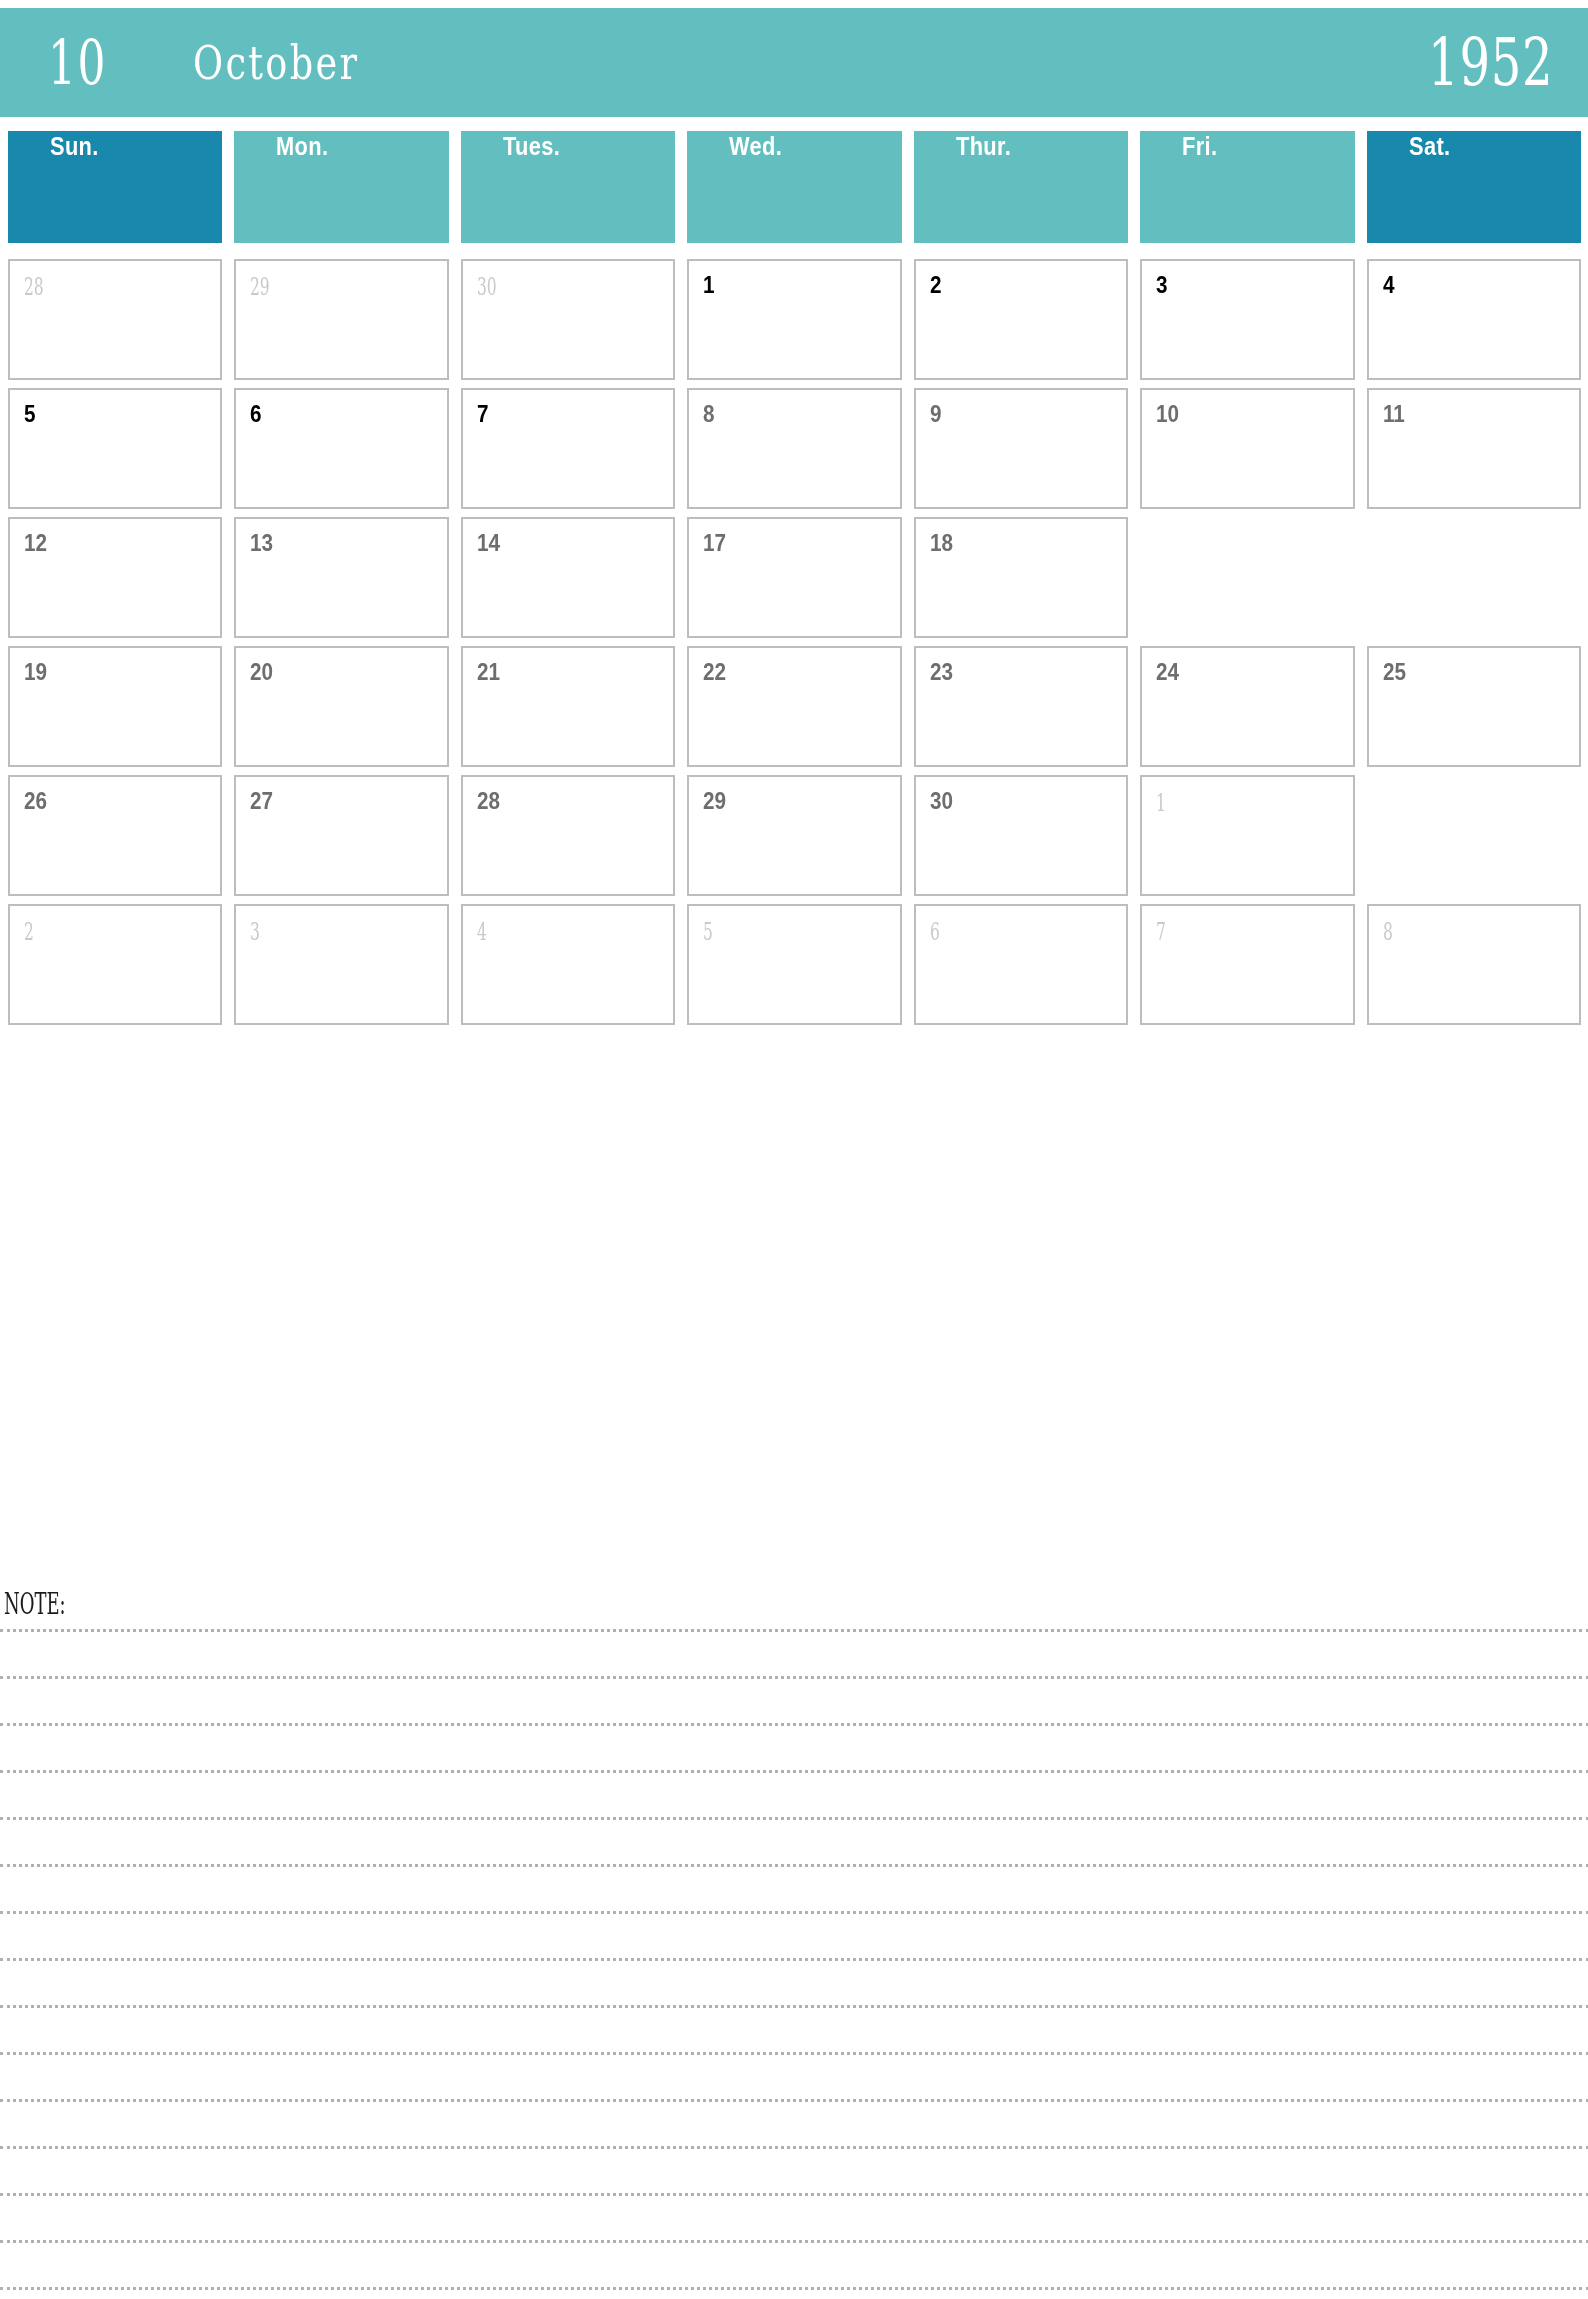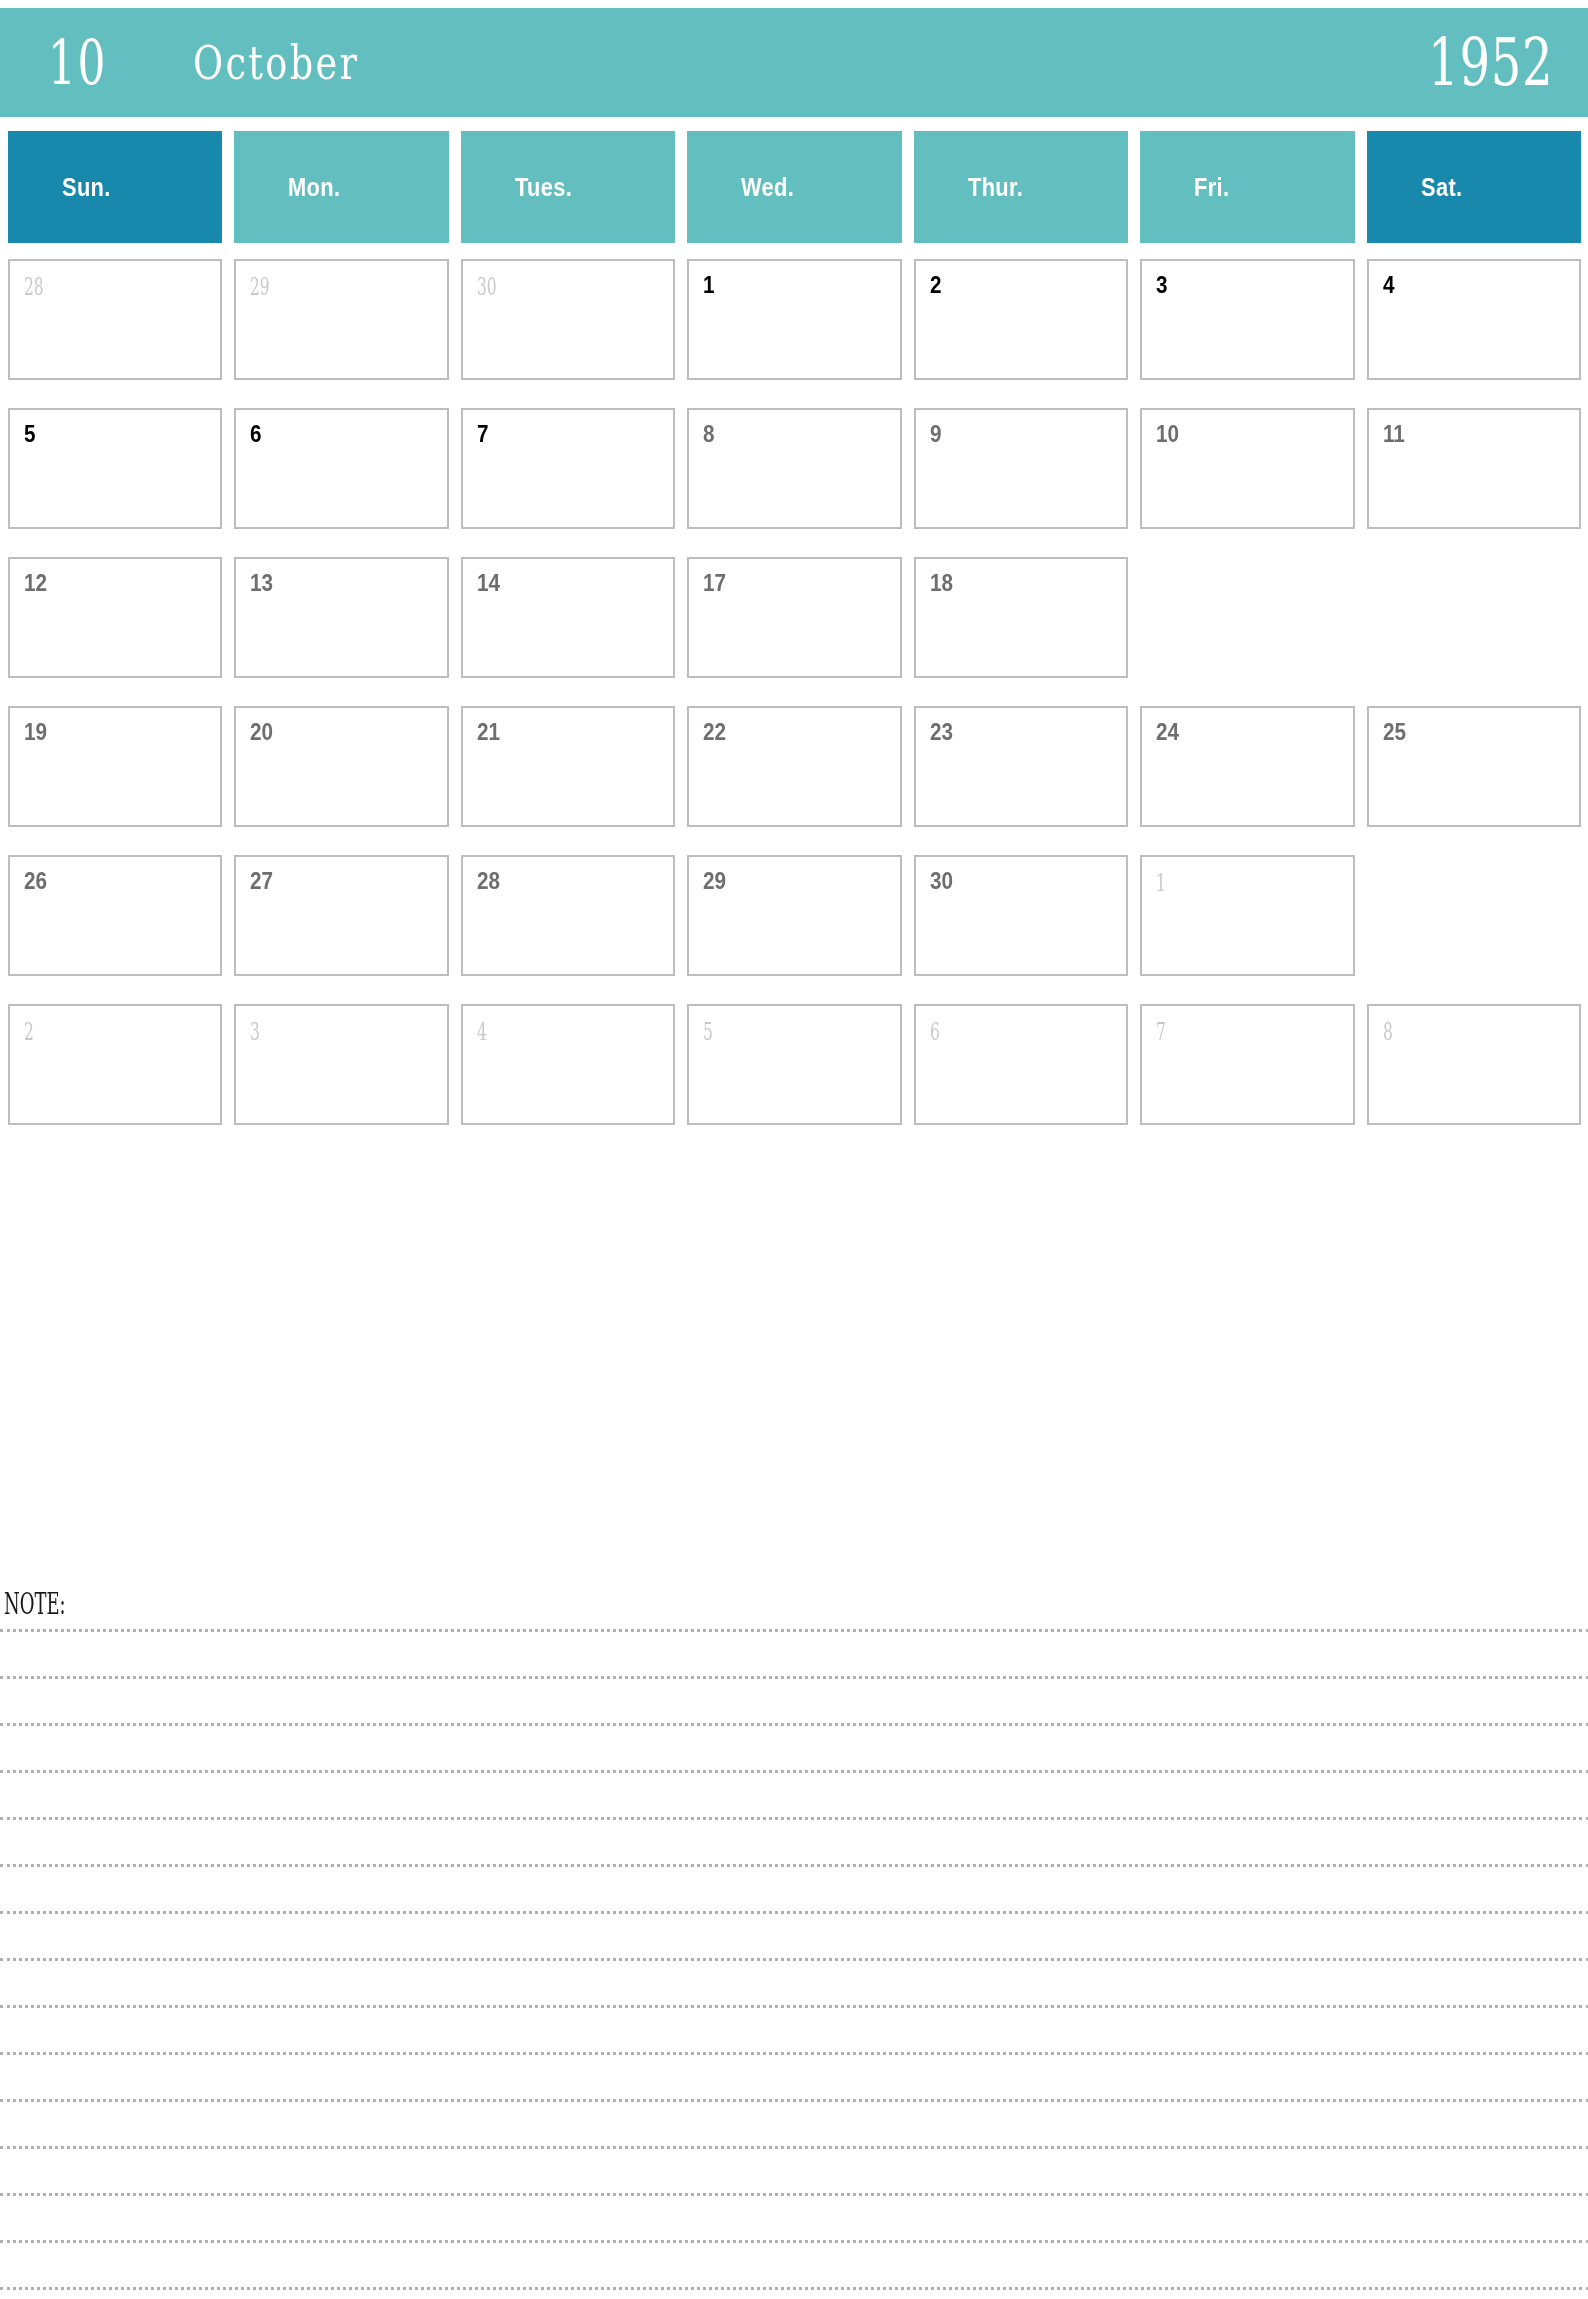--- a/index.html
+++ b/index.html
@@ -77,29 +77,28 @@
   }
   .row {
     display: grid;
     grid-template-columns: repeat(7, 1fr);
     column-gap: 12px;
   }
   .row-head {
     margin-bottom: 16px;
   }
   .row-week {
-    margin-bottom: 28px;
+    margin-bottom: 8px;
   }
 
   .dayhead {
     height: 112px;
     background: #63bfbf;
     display: flex;
-    align-items: center;
-    padding-left: 54px;
+    padding-left: 42px;
     box-sizing: border-box;
   }
   .dayhead.weekend {
     background: #1888ac;
   }
   .dayhead-label {
     color: #ffffff;
     font-family: "Liberation Sans", sans-serif;
     font-weight: 700;
     font-size: 26px;

